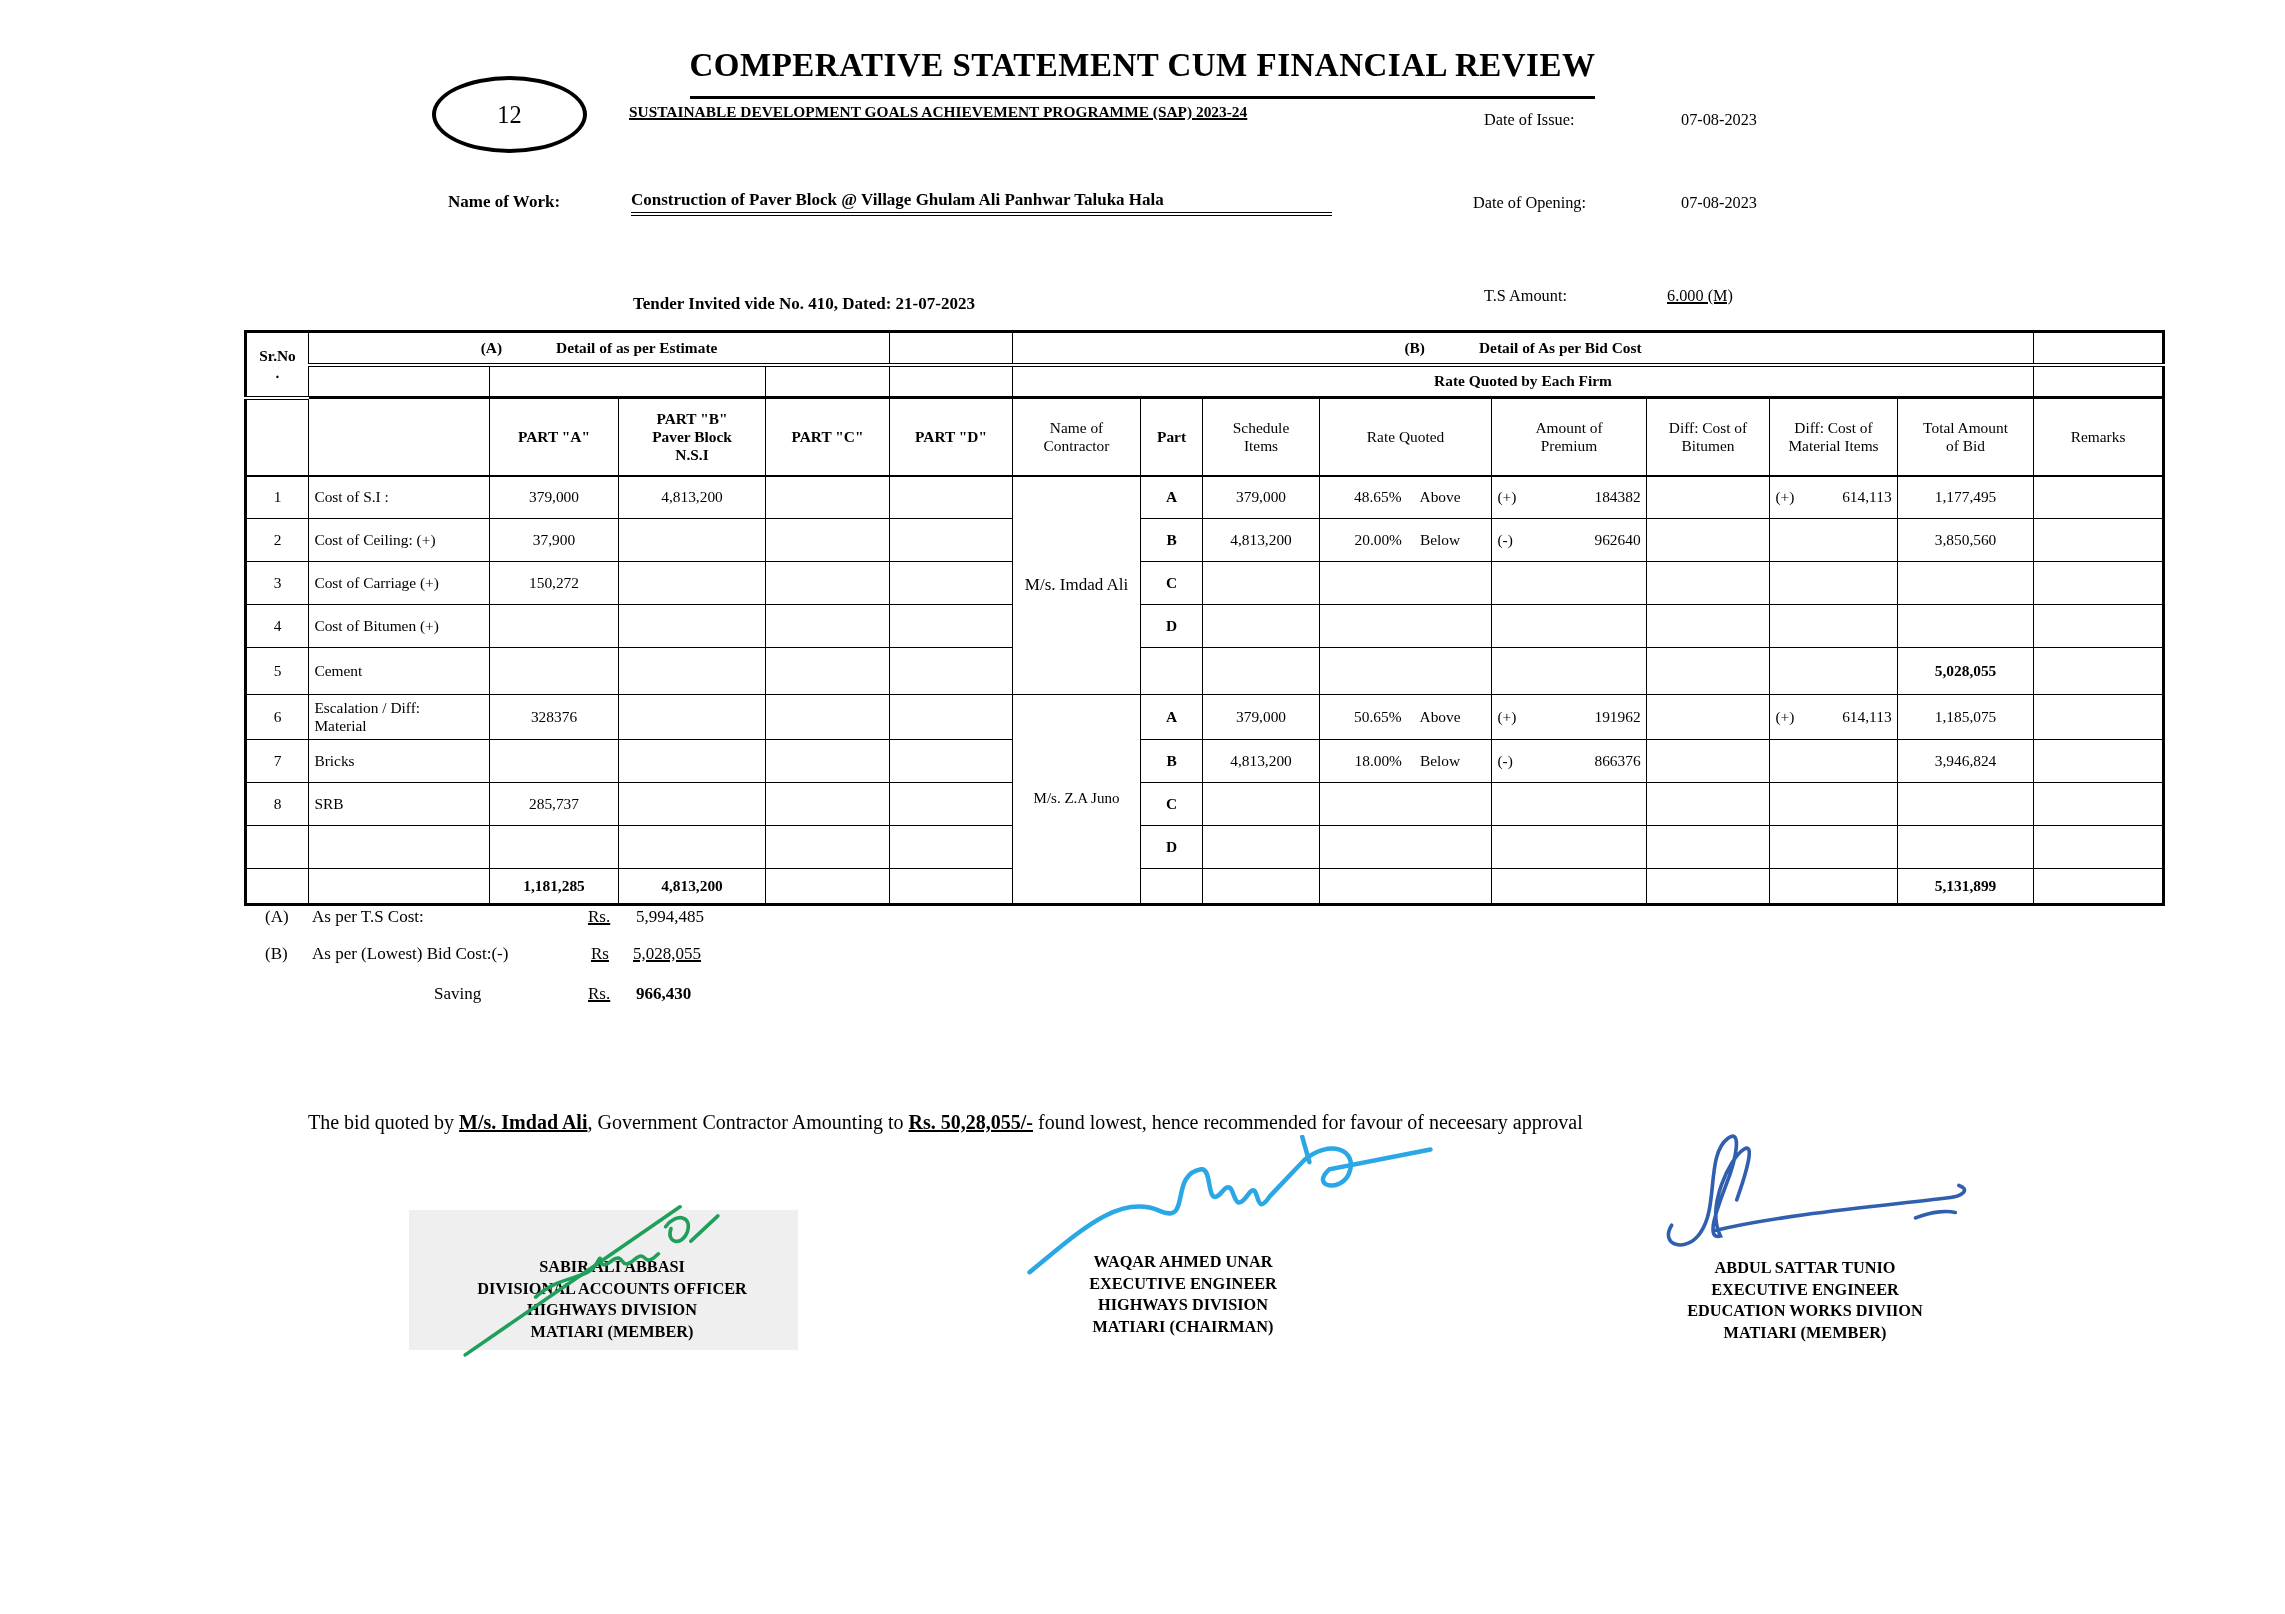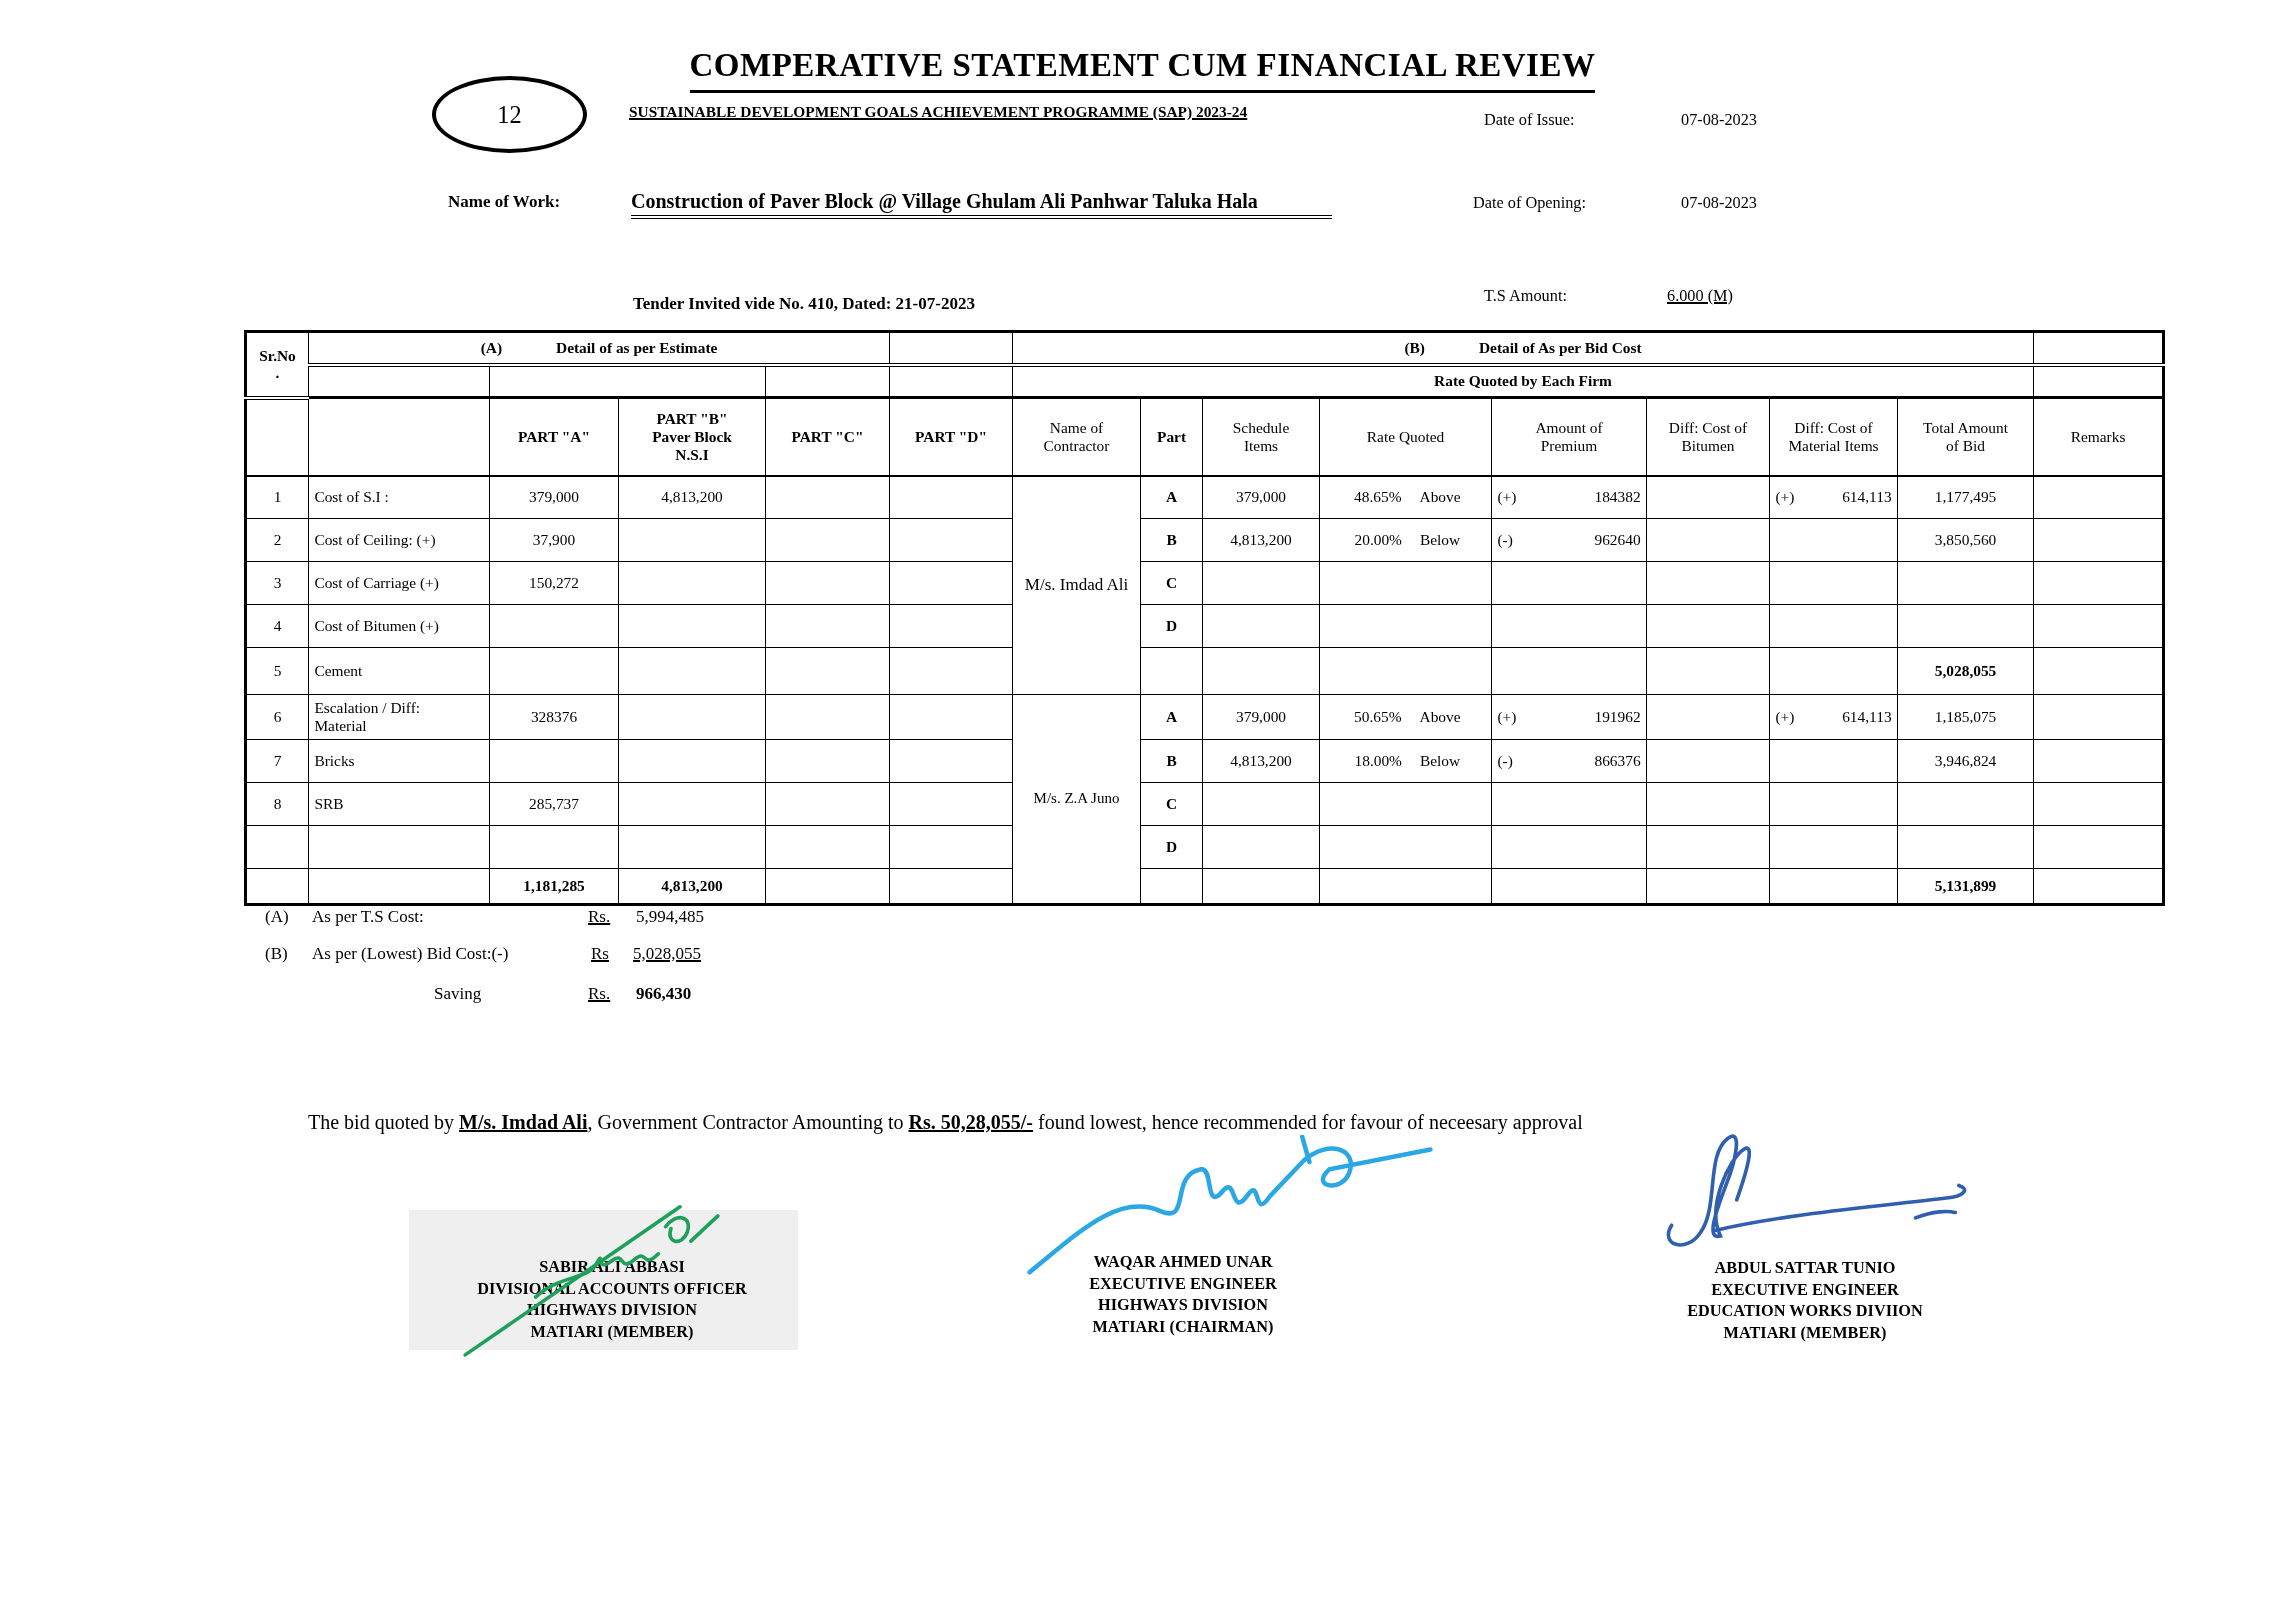--- a/index.html
+++ b/index.html
@@ -5,28 +5,28 @@
   html,body{margin:0;padding:0;background:#fff;}
   body{width:2285px;height:1615px;position:relative;font-family:"Liberation Serif",serif;color:#000;}
   .abs{position:absolute;}
   .b{font-weight:bold;}
   .c{text-align:center;}
   .pre{white-space:pre-line;}
   .u{text-decoration:underline;text-decoration-thickness:1.8px;}
 
   
   .title{left:0;right:0;top:47px;text-align:center;font-size:33px;font-weight:bold;letter-spacing:0.5px;}
-  .title span{border-bottom:3.6px solid #000;padding-bottom:7px;}
+  .title span{border-bottom:3.6px solid #000;padding-bottom:13px;}
   .serial{left:432px;top:76px;width:147px;height:69px;border:4.5px solid #000;border-radius:50%;
           display:flex;align-items:center;justify-content:center;font-size:24.4px;}
   .programme{left:629px;top:100px;width:719px;font-size:15.4px;font-weight:bold;text-decoration:underline;text-decoration-thickness:1.8px;line-height:1.55;}
   .lbl{font-size:16.3px;}
   .val{font-size:16.3px;}
   .now-label{left:448px;top:192px;font-size:17px;font-weight:bold;}
-  .now-value{left:631px;top:190px;width:701px;font-size:20px;font-weight:bold;border-bottom:4.5px double #000;padding-bottom:1.8px;}
+  .now-value{left:631px;top:190px;width:701px;font-size:17px;font-weight:bold;border-bottom:4.5px double #000;padding-bottom:1.8px;}
   .tender{left:633px;top:286px;font-size:17px;font-weight:bold;margin-top:8px;}
 
   
   table.cmp{position:absolute;left:244px;top:330px;border-collapse:collapse;table-layout:fixed;width:1920px;border:3.6px solid #000;}
   table.cmp td{border:1.8px solid #000;padding:0.9px 5.4px;font-size:15.4px;vertical-align:middle;overflow:hidden;line-height:1.15;}
   td.bl4{border-left:3.6px solid #000;}
   tr.hr1 td{border-bottom:4.5px double #000;font-weight:bold;}
   tr.hr2 td{border-bottom:3.6px solid #000;font-weight:bold;}
   tr.hr3 td{border-bottom:2.7px solid #000;}
   td.box{border:3.6px solid #000;}

